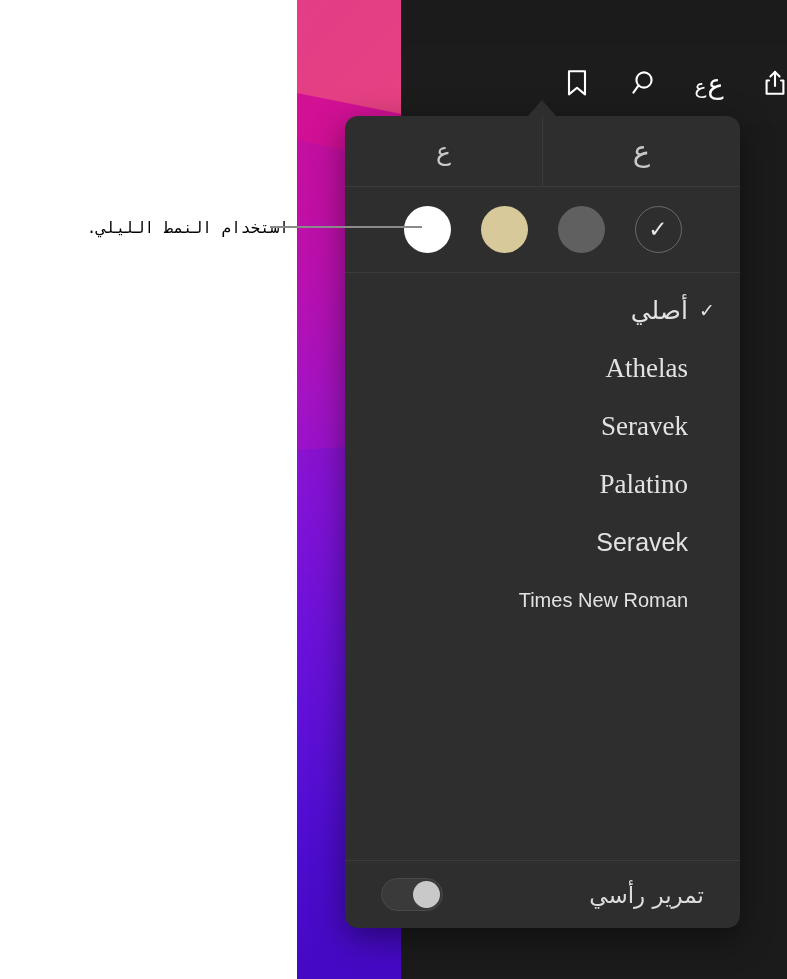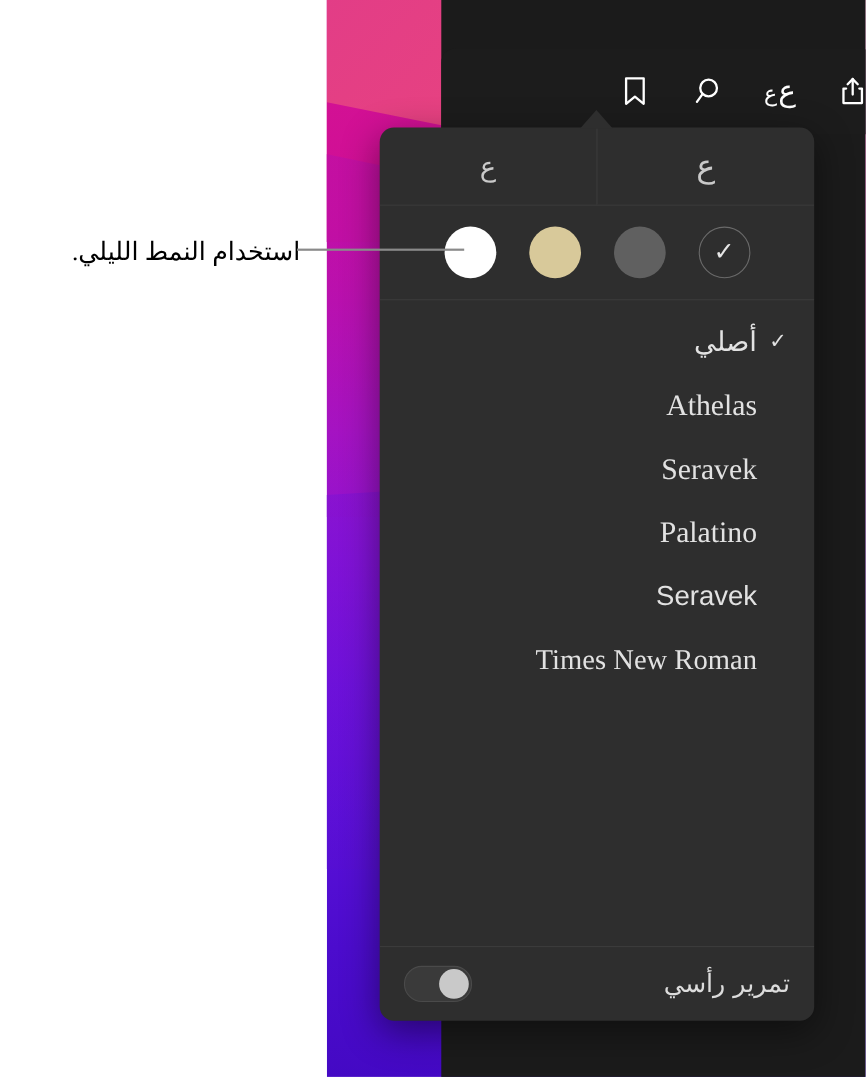--- a/index.html
+++ b/index.html
@@ -23,25 +23,25 @@
     top: 206px;
     width: 297px;
     height: 44px;
     display: flex;
     align-items: center;
     justify-content: flex-start;
     direction: rtl;
     z-index: 60;
   }
   .callout-text {
-    font-family: Liberation Serif, serif;
-    font-size: 23px;
+    font-family: Liberation Mono, monospace;
+    font-size: 16px;
     color: #000000;
     white-space: nowrap;
-    padding-right: 24px;
+    padding-right: 8px;
     letter-spacing: 0;
   }
   .leader-line {
     position: absolute;
     left: 270px;
     top: 226px;
     width: 152px;
     height: 2px;
     background: #8a8a8a;
     z-index: 61;
@@ -263,32 +263,32 @@
     flex: 0 0 auto;
   }
   .font-check.empty { visibility: hidden; }
   .font-label {
     font-size: 25px;
     white-space: nowrap;
   }
   .f-arabic { font-family: "DejaVu Sans", sans-serif; font-size: 25px; }
   .f-serif  { font-family: "Liberation Serif", "DejaVu Serif", serif; font-size: 27px; text-align: right; }
   .f-sans   { font-family: "Liberation Sans", "DejaVu Sans", sans-serif; font-size: 25px; }
-  .f-times  { font-family: Liberation Serif, serif; font-size: 26px; }
+  .f-times  { font-family: Liberation Sans, sans-serif; font-size: 20px; }
 
   
   .toggle-row {
     position: absolute;
     left: 0; right: 0; bottom: 0;
     height: 68px;
     border-top: 1px solid #3b3b3b;
     display: flex;
     align-items: center;
     justify-content: space-between;
-    padding: 0 22px;
+    padding: 0 36px;
     box-sizing: border-box;
   }
   .toggle-label {
     font-family: "DejaVu Sans", sans-serif;
     font-size: 23px;
     color: #dcdcdc;
   }
   .switch {
     width: 62px;
     height: 33px;

